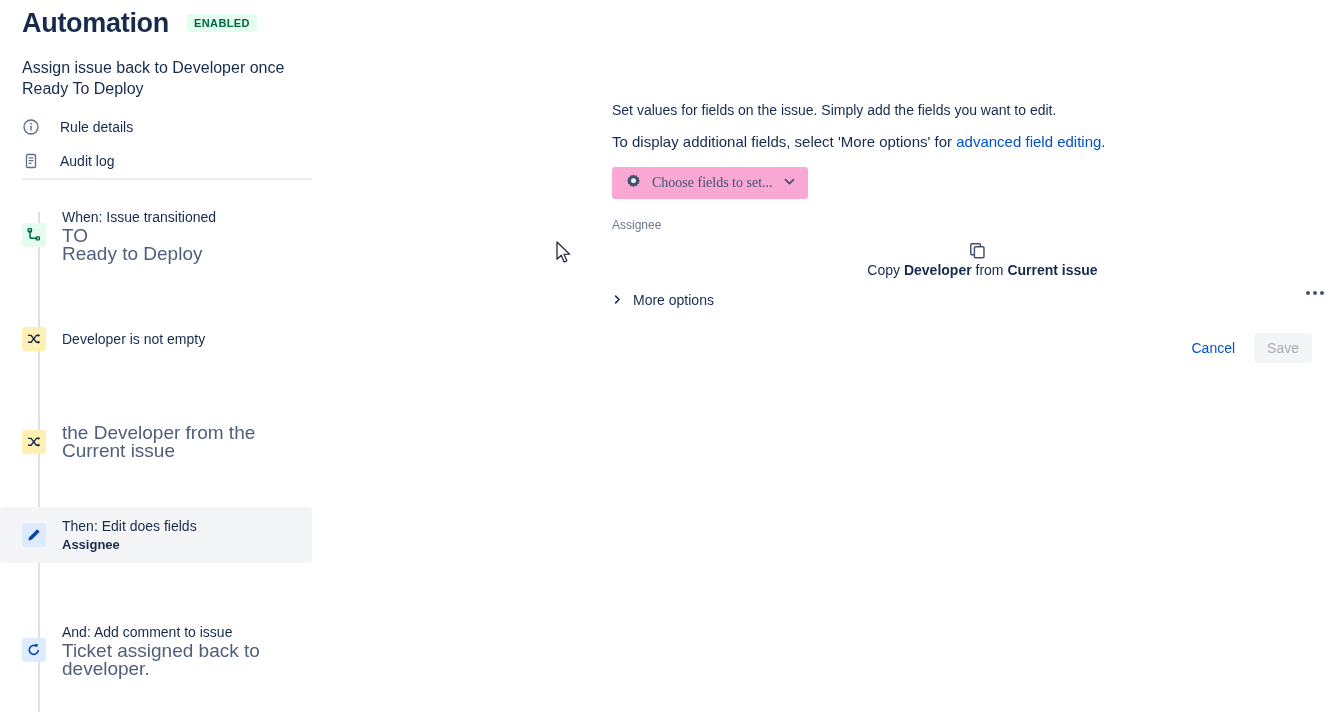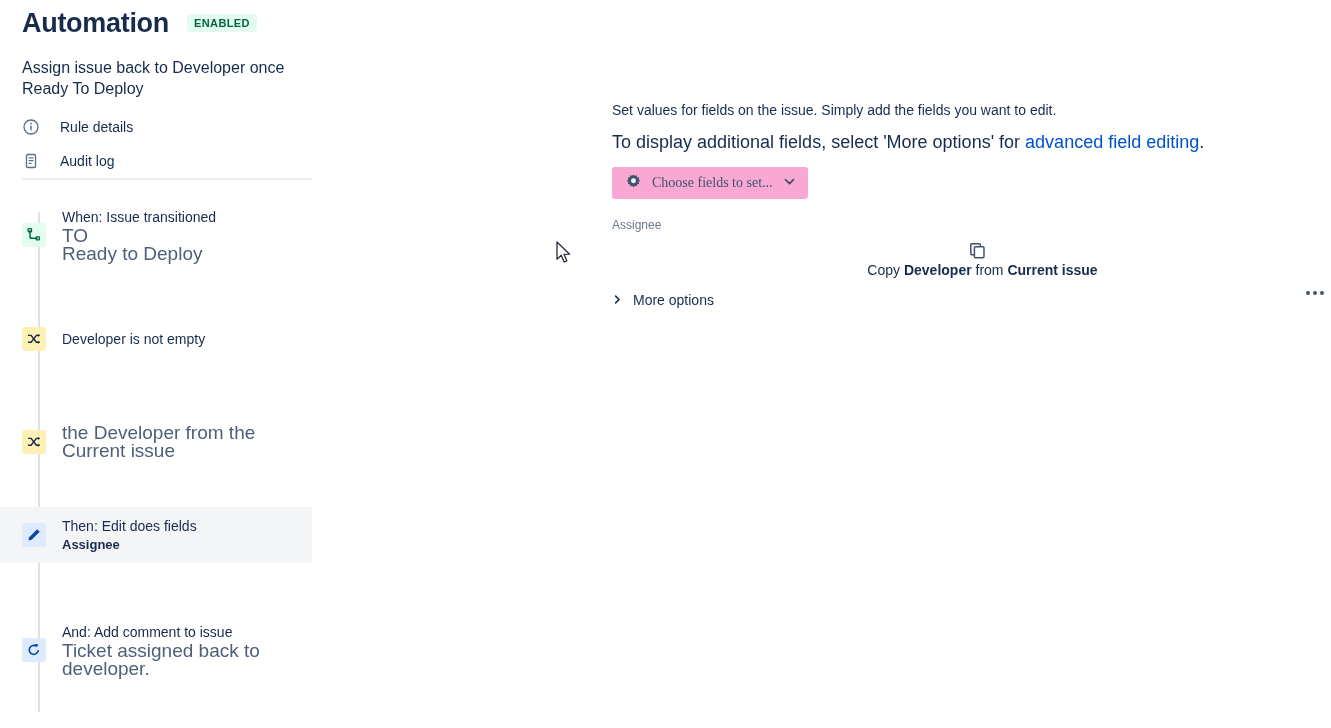--- a/index.html
+++ b/index.html
@@ -98,21 +98,21 @@
     display: flex; align-items: center; justify-content: center;
   }
   .head-title { font-size: 20px; font-weight: 700; color: #172b4d; }
   .trash-btn {
     width: 20px; height: 20px; display: flex;
     align-items: center; justify-content: center; cursor: pointer;
     margin-left: 2px;
   }
 
   .desc1 { position: absolute; left: 0; top: 100px; font-size: 14px; color: #172b4d; line-height: 20px; }
-  .desc2 { position: absolute; left: 0; top: 132px; font-size: 18px; color: #172b4d; line-height: 20px; }
+  .desc2 { position: absolute; left: 0; top: 132px; font-size: 15px; color: #172b4d; line-height: 20px; }
   .link { color: #0052cc; text-decoration: none; cursor: pointer; }
 
   .choose-btn {
     position: absolute; left: 0; top: 167px;
     height: 32px; background: #f9a8d4; border: none; border-radius: 3px;
     display: flex; align-items: center; gap: 10px;
     padding: 0 12px 0 13px; cursor: pointer;
     font-family: Liberation Serif, serif;
   }
   .choose-btn .ctext { font-size: 14px; color: #42526e; font-weight: 400; }
@@ -326,20 +326,24 @@
 
     <div class="more-options">
       <span>
         <svg width="11" height="11" viewBox="0 0 12 12">
           <path d="M4 2.3 L7.7 6 L4 9.7" fill="none" stroke="#172b4d" stroke-width="1.7" stroke-linecap="round" stroke-linejoin="round"></path>
         </svg>
       </span>
       <span class="mo-text">More options</span>
     </div>
 
+    <div class="actions">
+      <button class="btn-cancel">Cancel</button>
+      <button class="btn-save">Save</button>
+    </div>
   </div>
 
   <div class="cursor">
     <svg width="17" height="25" viewBox="0 0 17 25">
       <path d="M1 1 L1 18.2 L5.2 14.3 L8.1 21 L10.8 19.8 L8 13.3 L13.6 13.2 Z" fill="#ffffff" stroke="#2b2b3d" stroke-width="1.3" stroke-linejoin="round"></path>
     </svg>
   </div>
 
 </div>
 

